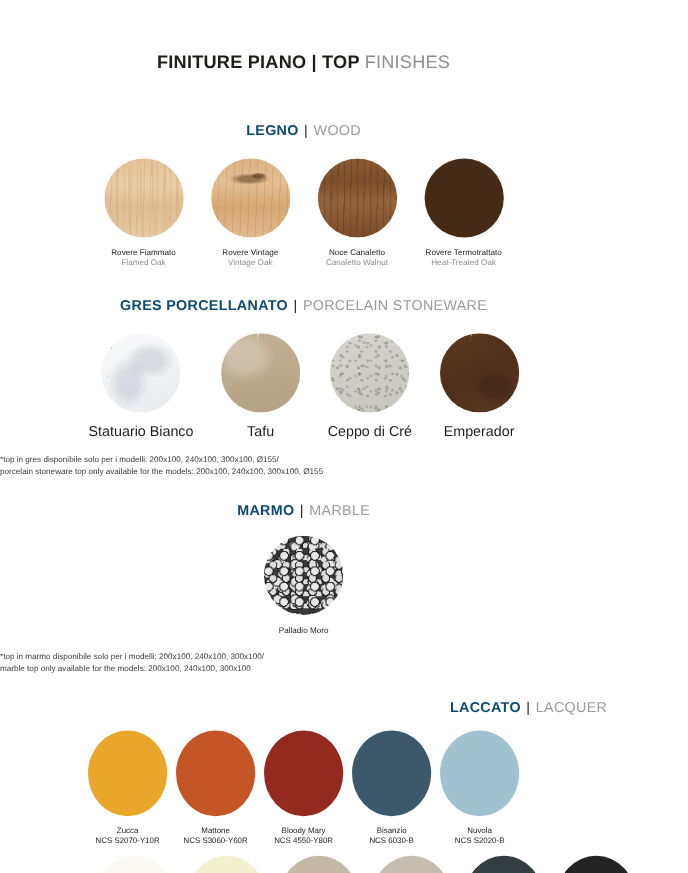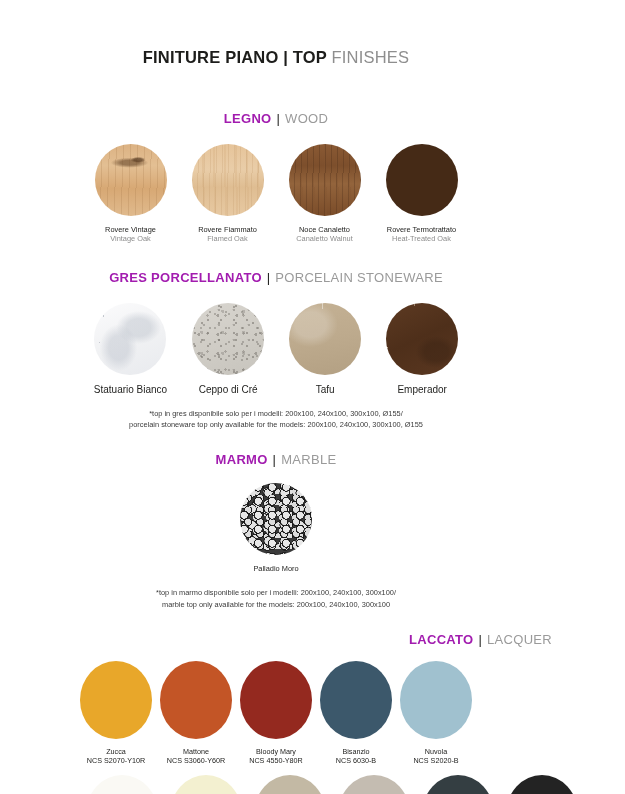--- a/index.html
+++ b/index.html
@@ -24,21 +24,21 @@
   .main-title .strong{font-weight:700;color:#1d1d1b;}
   .main-title .light{font-weight:400;color:#8e8e8e;}
 
   
   .sec-title{
     text-align:center;
     font-size:13px;
     white-space:nowrap;
     letter-spacing:.3px;
   }
-  .sec-title .strong{font-weight:700;color:#a21caf;}
+  .sec-title .strong{font-weight:700;color:#0c4a6e;}
   .sec-title .bar{font-weight:400;color:#1d1d1b;padding:0 1px;}
   .sec-title .light{font-weight:400;color:#9a9a9a;}
 
   
   .row{display:flex;justify-content:center;align-items:flex-start;}
   .cell{display:flex;flex-direction:column;align-items:center;}
 
   .disc{
     border-radius:50%;
     background-repeat:no-repeat;
@@ -50,38 +50,38 @@
     text-align:center;
     line-height:1.25;
     white-space:nowrap;
   }
   .lbl .it{display:block;color:#1d1d1b;}
   .lbl .en{display:block;color:#8c8c8c;}
   .lbl .code{display:block;color:#1d1d1b;}
 
   
   .note{
-    text-align:center;
+    text-align:left;
     font-size:7.4px;
     line-height:1.5;
     color:#3a3a3a;
     white-space:nowrap;
   }
 
   
   #wood-title{margin-top:44px;}
   #wood-row{margin-top:18px;gap:25px;}
   #wood-row .disc{width:72px;height:72px;}
   #wood-row .lbl{margin-top:9px;font-size:7.4px;}
 
   
   #stone-title{margin-top:26px;}
   #stone-row{margin-top:18px;gap:25px;}
   #stone-row .disc{width:72px;height:72px;}
-  #stone-row .lbl{margin-top:9px;font-size:10px;}
+  #stone-row .lbl{margin-top:9px;font-size:13px;}
   #stone-note{margin-top:12px;}
 
   
   #marble-title{margin-top:22px;}
   #marble-row{margin-top:16px;gap:25px;}
   #marble-row .disc{width:72px;height:72px;}
   #marble-row .lbl{margin-top:9px;font-size:7.4px;}
   #marble-note{margin-top:14px;}
 
   
@@ -203,31 +203,31 @@
     <span class="strong">FINITURE PIANO | TOP </span><span class="light">FINISHES</span>
   </div>
 
   <div class="sec-title" id="wood-title">
     <span class="strong">LEGNO</span>
     <span class="bar">|</span>
     <span class="light">WOOD</span>
   </div>
   <div class="row" id="wood-row">
       <div class="cell">
+        <div class="disc tex-rovere-fiammato"></div>
+        <div class="lbl">
+          <span class="it">Rovere Fiammato</span>
+          <span class="en">Flamed Oak</span>
+        </div>
+      </div>
+      <div class="cell">
         <div class="disc tex-rovere-vintage"></div>
         <div class="lbl">
           <span class="it">Rovere Vintage</span>
           <span class="en">Vintage Oak</span>
-        </div>
-      </div>
-      <div class="cell">
-        <div class="disc tex-rovere-fiammato"></div>
-        <div class="lbl">
-          <span class="it">Rovere Fiammato</span>
-          <span class="en">Flamed Oak</span>
         </div>
       </div>
       <div class="cell">
         <div class="disc tex-noce"></div>
         <div class="lbl">
           <span class="it">Noce Canaletto</span>
           <span class="en">Canaletto Walnut</span>
         </div>
       </div>
       <div class="cell">
@@ -245,29 +245,29 @@
     <span class="light">PORCELAIN STONEWARE</span>
   </div>
   <div class="row" id="stone-row">
       <div class="cell">
         <div class="disc tex-statuario"></div>
         <div class="lbl">
           <span class="it">Statuario Bianco</span>
         </div>
       </div>
       <div class="cell">
+        <div class="disc tex-tafu"></div>
+        <div class="lbl">
+          <span class="it">Tafu</span>
+        </div>
+      </div>
+      <div class="cell">
         <div class="disc tex-ceppo"></div>
         <div class="lbl">
           <span class="it">Ceppo di Cré</span>
-        </div>
-      </div>
-      <div class="cell">
-        <div class="disc tex-tafu"></div>
-        <div class="lbl">
-          <span class="it">Tafu</span>
         </div>
       </div>
       <div class="cell">
         <div class="disc tex-emperador"></div>
         <div class="lbl">
           <span class="it">Emperador</span>
         </div>
       </div>
     </div>
   <div class="note" id="stone-note">

